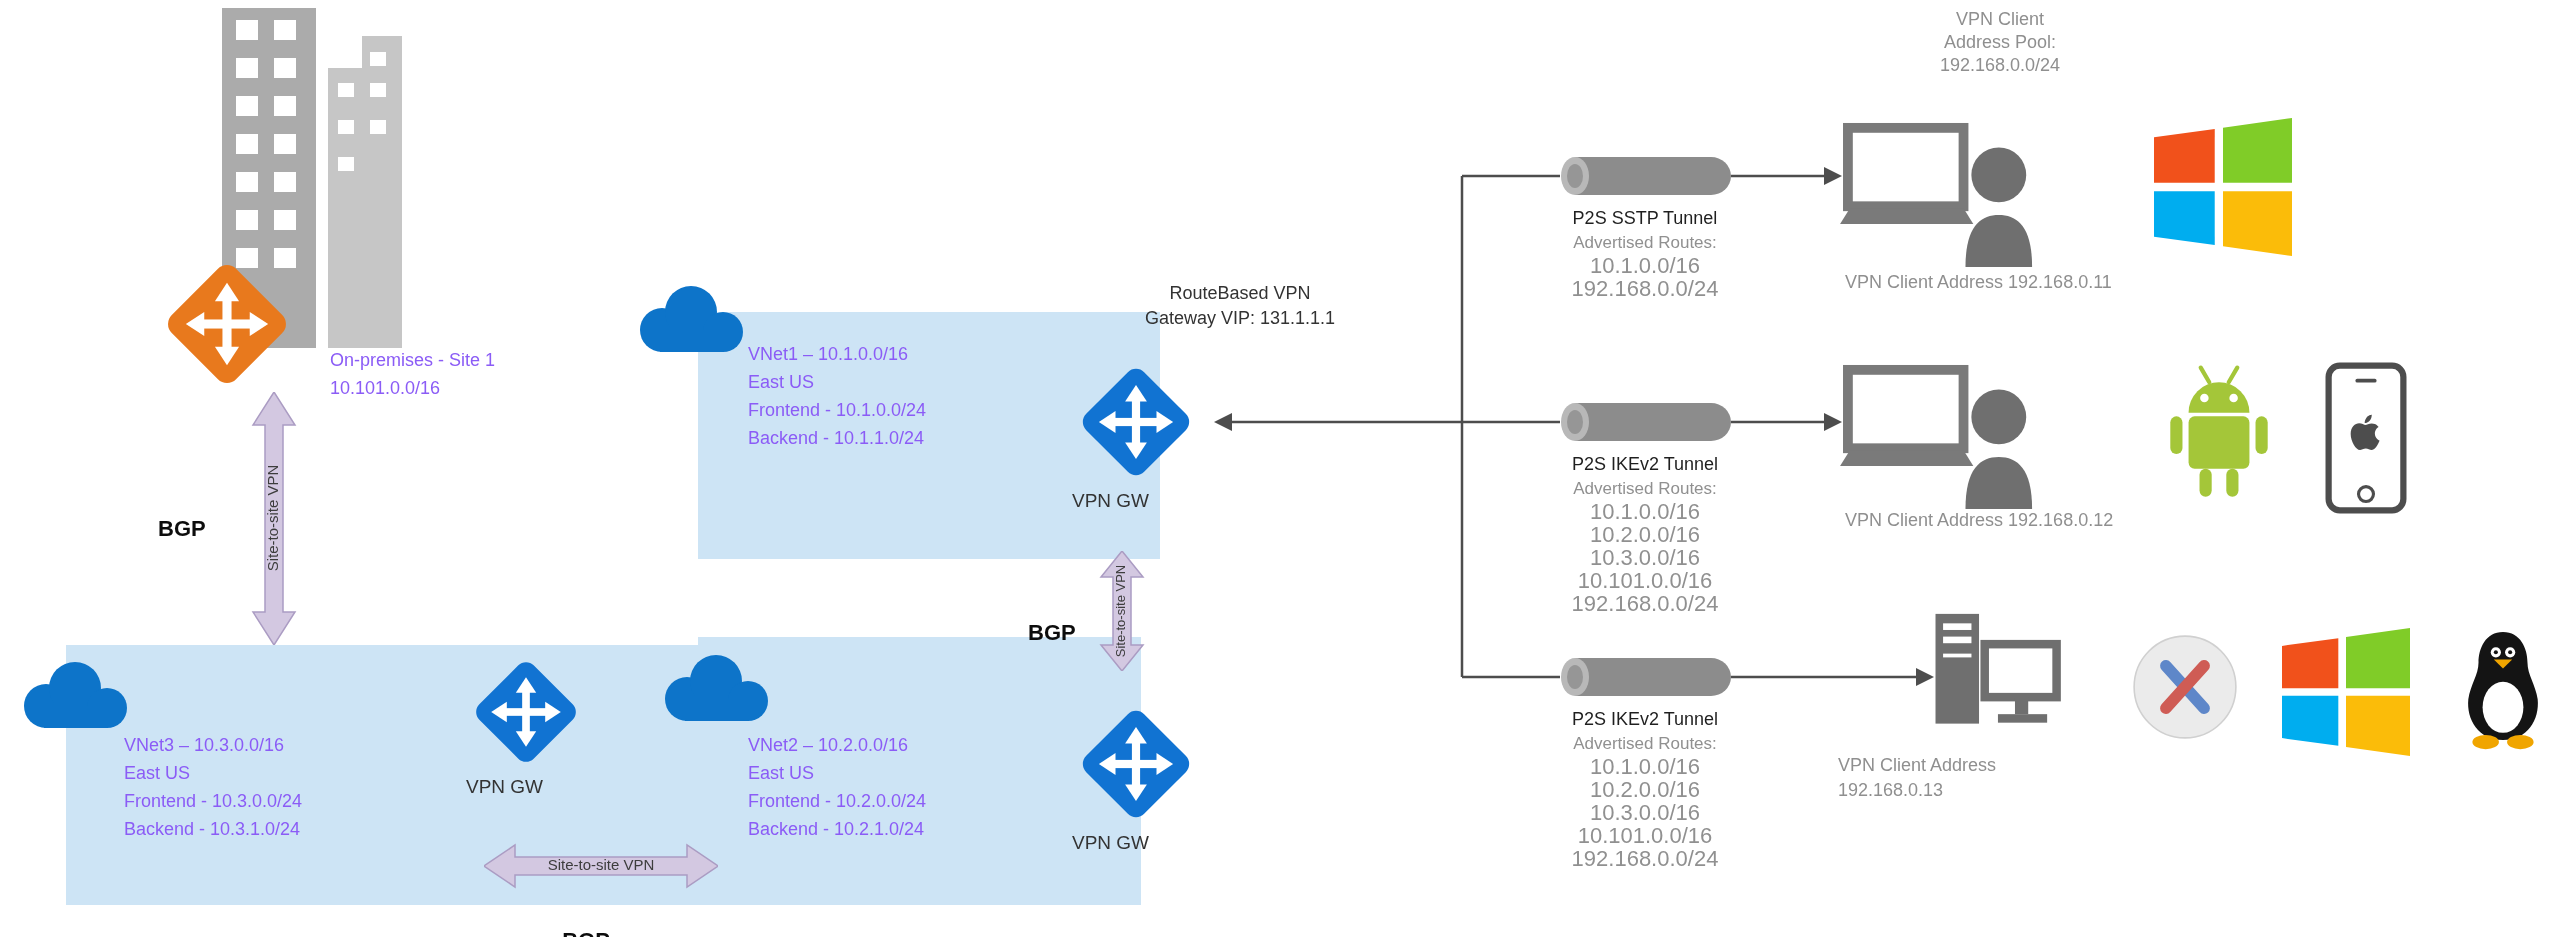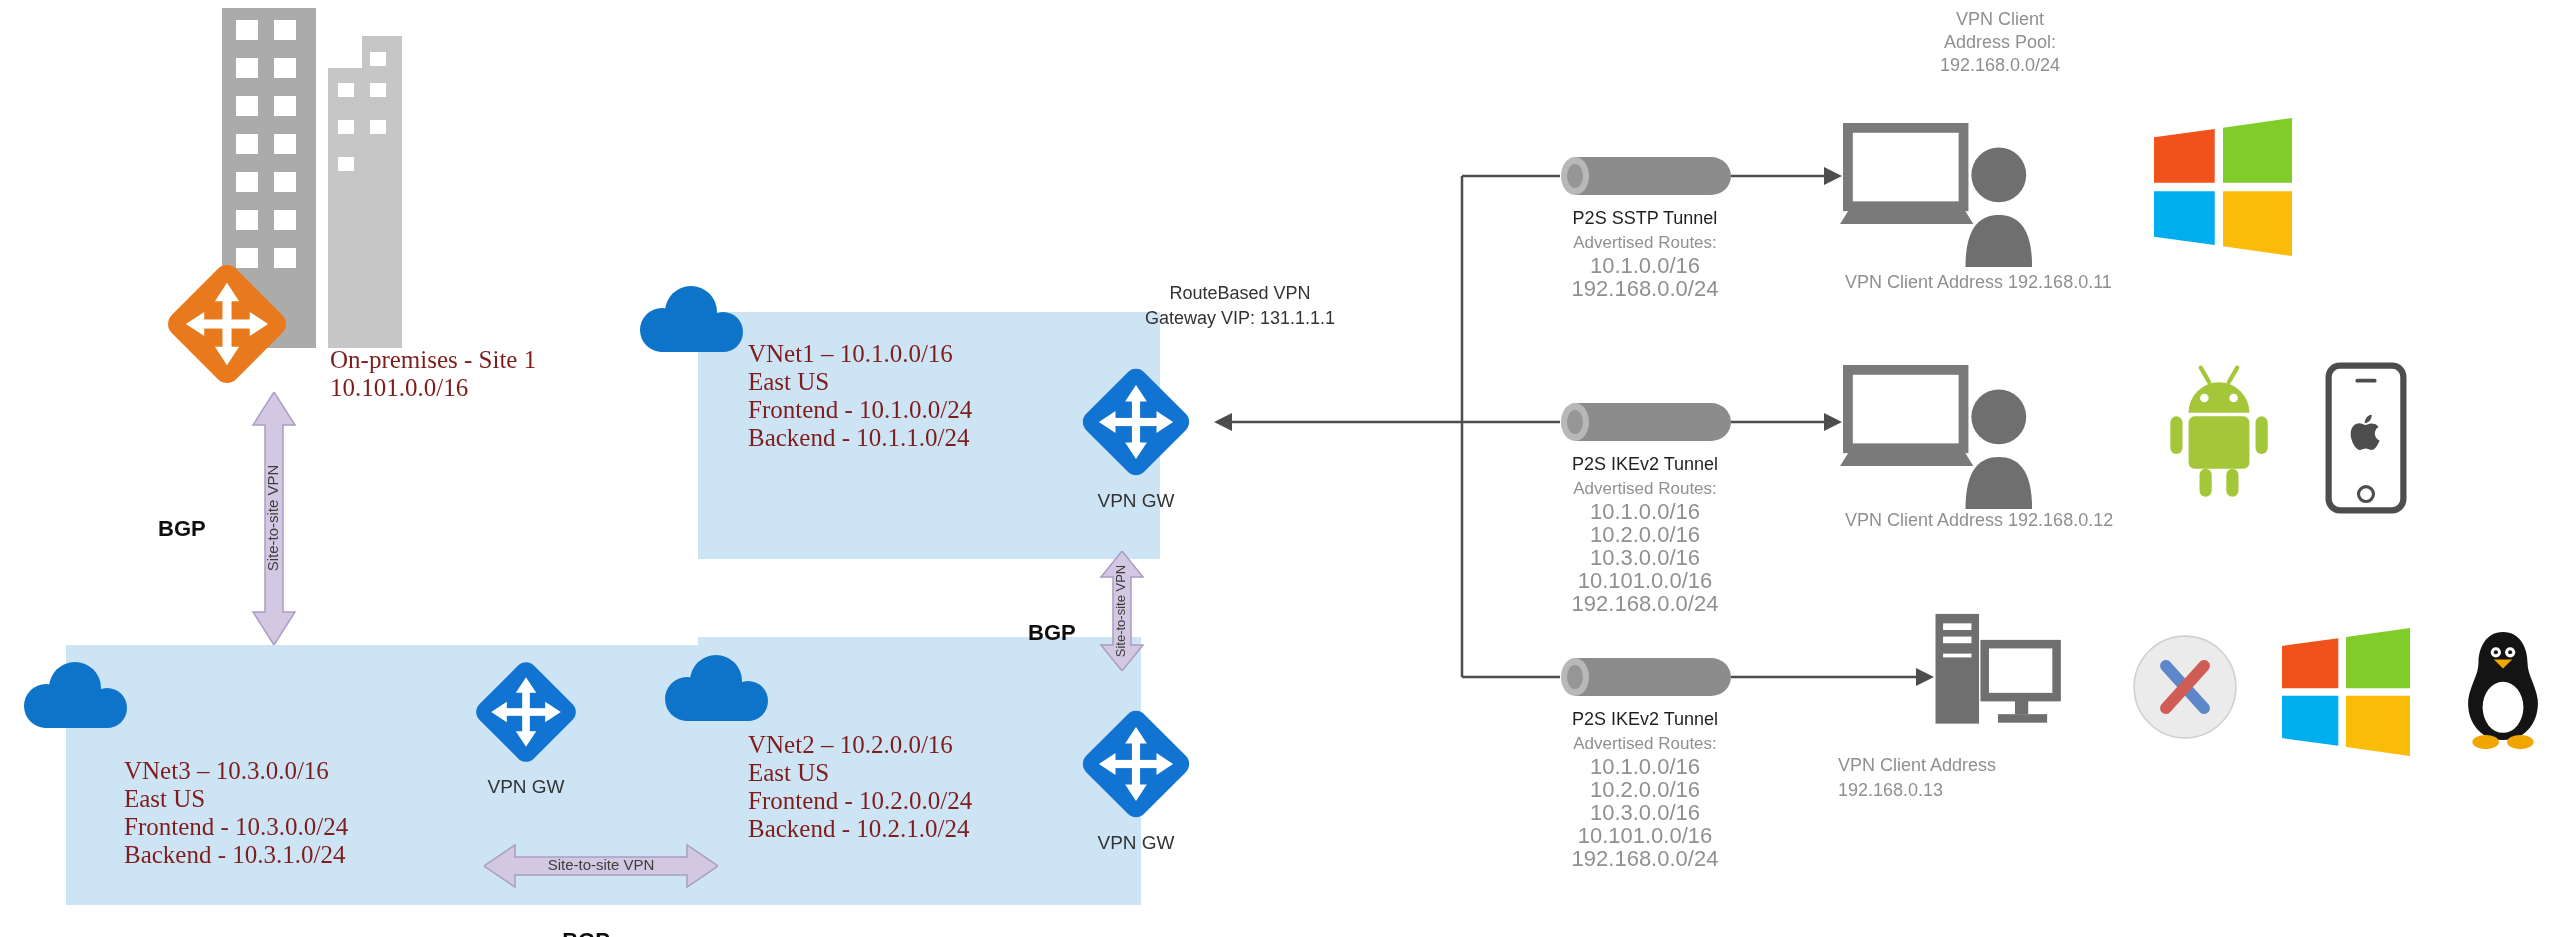--- a/index.html
+++ b/index.html
@@ -1,22 +1,22 @@
 <!DOCTYPE html>
 <html><head>
 <meta charset="utf-8">
 <style>
   html,body{margin:0;padding:0;}
   body{width:2575px;height:937px;position:relative;background:#ffffff;
        font-family:"Liberation Sans",sans-serif;overflow:hidden;color:#333;}
   .abs{position:absolute;}
   .vnet-box{position:absolute;background:#cde4f5;}
-  .info{font-size:25px;line-height:28px;color:#7f1d1d;white-space:nowrap;font-family:Liberation Serif, serif;}
+  .info{font-size:18px;line-height:28px;color:#8b5cf6;white-space:nowrap;}
   .bgp{font-size:22px;font-weight:700;color:#0d0d0d;white-space:nowrap;margin-top:35px;}
-  .gwlabel{font-size:19px;color:#333;text-align:center;white-space:nowrap;}
+  .gwlabel{font-size:19px;color:#333;text-align:left;white-space:nowrap;}
   .note{font-size:18px;line-height:25px;color:#333;text-align:center;white-space:nowrap;}
   .t-title{font-size:18px;font-weight:400;color:#1f1f1f;line-height:25px;}
   .t-head{font-size:17px;line-height:23px;color:#909090;}
   .t-route{font-size:22px;line-height:23px;color:#909090;}
   .t-block{text-align:center;}
   .clientlbl{font-size:18px;line-height:25px;color:#8f8f8f;white-space:nowrap;}
   .pool{font-size:18px;line-height:23px;color:#8f8f8f;text-align:center;white-space:nowrap;}
   svg{display:block;}
   .arrow-text{font-family:"Liberation Sans",sans-serif;fill:#3d3d3d;}
 </style>
@@ -139,21 +139,21 @@
   <div class="abs bgp" style="left:1028px;top:585px;">BGP</div>
 
   <svg class="abs" style="left:12px;top:650px;width:126px;height:82px;" viewBox="0 0 126 82">
     <g fill="#0d74c9">
       <circle cx="34" cy="56" r="22"></circle>
         <circle cx="63" cy="38" r="26"></circle>
         <circle cx="95" cy="58" r="20"></circle>
       <rect x="32" y="56" width="64" height="22"></rect>
     </g>
   </svg>
-  <div class="abs info" style="left:124px;top:731px;margin-top:26px;">
+  <div class="abs info" style="left:124px;top:731px;">
     <div>VNet3 – 10.3.0.0/16</div>
     <div>East US</div>
     <div>Frontend - 10.3.0.0/24</div>
     <div>Backend - 10.3.1.0/24</div>
   </div>
   <svg class="abs" style="left:466px;top:652px;width:120px;height:120px;" viewBox="0 0 100 100">
     <rect x="18" y="18" width="64" height="64" rx="9" fill="#1173d2" transform="rotate(45 50 50)"></rect>
     <g fill="#ffffff">
       <rect x="32" y="46.8" width="36" height="6.4"></rect>
       <polygon points="21,50 34,41.5 34,58.5"></polygon>

